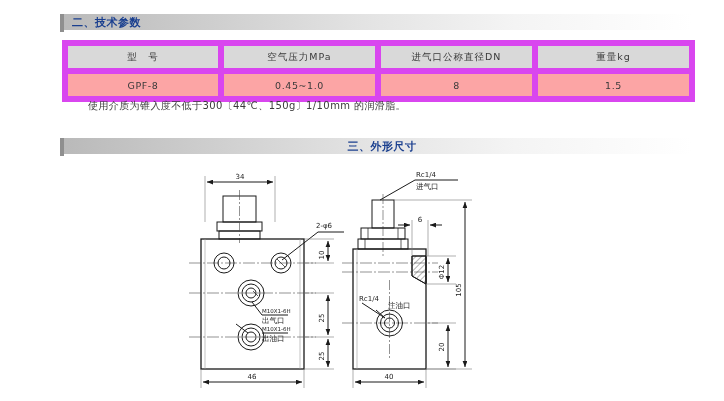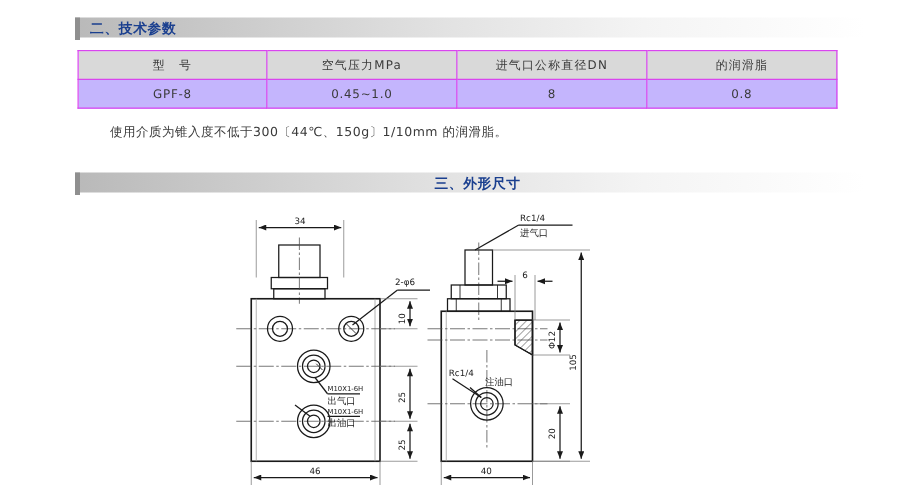--- a/index.html
+++ b/index.html
@@ -44,34 +44,34 @@
   
   .spec-table {
     position: absolute;
     left: 62px;
     top: 40px;
     width: 604px;
     border-collapse: collapse;
     table-layout: fixed;
   }
   .spec-table td, .spec-table th {
-    border: 1px solid #d946ef;
+    border: 6px solid #d946ef;
     text-align: center;
     font-size: 9.5px;
     color: #3a3a3a;
     font-weight: normal;
     height: 22px;
     padding: 0;
   }
   .spec-table thead td {
     background: #d9d9d9;
     letter-spacing: 1px;
   }
   .spec-table tbody td {
-    background: #c4b5fd;
+    background: #fca5a5;
     letter-spacing: 0.6px;
   }
 
   
   .note {
     position: absolute;
     left: 88px;
     top: 99px;
     font-size: 10px;
     color: #3a3a3a;
@@ -96,29 +96,29 @@
   <div class="bar-accent"></div>
   <div class="bar-title">二、技术参数</div>
 </div>
 
 <table class="spec-table">
   <thead>
     <tr>
       <td style="width:150px">型　号</td>
       <td style="width:151px">空气压力MPa</td>
       <td style="width:151px">进气口公称直径DN</td>
-      <td style="width:151px">的润滑脂</td>
+      <td style="width:151px">重量kg</td>
     </tr>
   </thead>
   <tbody>
     <tr>
       <td>GPF-8</td>
       <td>0.45~1.0</td>
       <td>8</td>
-      <td>0.8</td>
+      <td>1.5</td>
     </tr>
   </tbody>
 </table>
 
 <div class="note">使用介质为锥入度不低于300〔44℃、150g〕1/10mm 的润滑脂。</div>
 
 <div class="section-bar" id="sec2">
   <div class="bar-accent"></div>
   <div class="bar-title">三、外形尺寸</div>
 </div>

